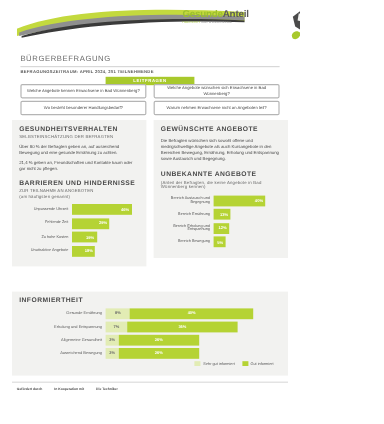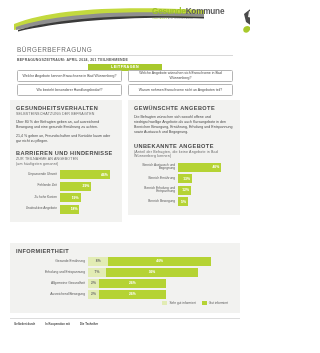--- a/index.html
+++ b/index.html
@@ -94,21 +94,21 @@
 
   <div class="swoosh">
     <svg width="190" height="26" viewBox="0 0 190 26">
       <path d="M0 18 C40 2, 110 0, 190 4 L190 12 C110 9, 45 13, 0 24 Z" fill="#c3d93e"></path>
       <path d="M2 21 C45 7, 115 4, 190 8 L190 11 C112 8, 48 13, 2 24 Z" fill="#8f8f8f"></path>
       <path d="M4 24 C48 11, 118 8, 190 11 L190 12.5 C116 10, 50 15, 4 25.5 Z" fill="#3a3a3a"></path>
     </svg>
   </div>
 
   <div class="logo">
-    <div class="logo-text"><span class="logo-g">Gesunde</span><span class="logo-k">Kommune</span></div>
+    <div class="logo-text"><span class="logo-g">Gesunde</span><span class="logo-k">Anteil</span></div>
     <div class="logo-sub"><span class="a">HOCHSTIFT</span> <span class="b">BAD WÜNNENBERG</span></div>
     <div class="logo-mark">
       <svg width="26" height="28" viewBox="0 0 26 28">
         <path d="M13 1 L20 4 L23 11 L20 18 L12 20 L6 16 L4 8 Z" fill="#4a4a4a"></path>
         <path d="M9 5 L14 7 L13 12 L8 11 Z" fill="#f2f2f0"></path>
         <path d="M8 20 C4 20, 2 23, 4 26 C7 28, 11 25, 10 21 Z" fill="#a8c92c"></path>
       </svg>
     </div>
   </div>
 

